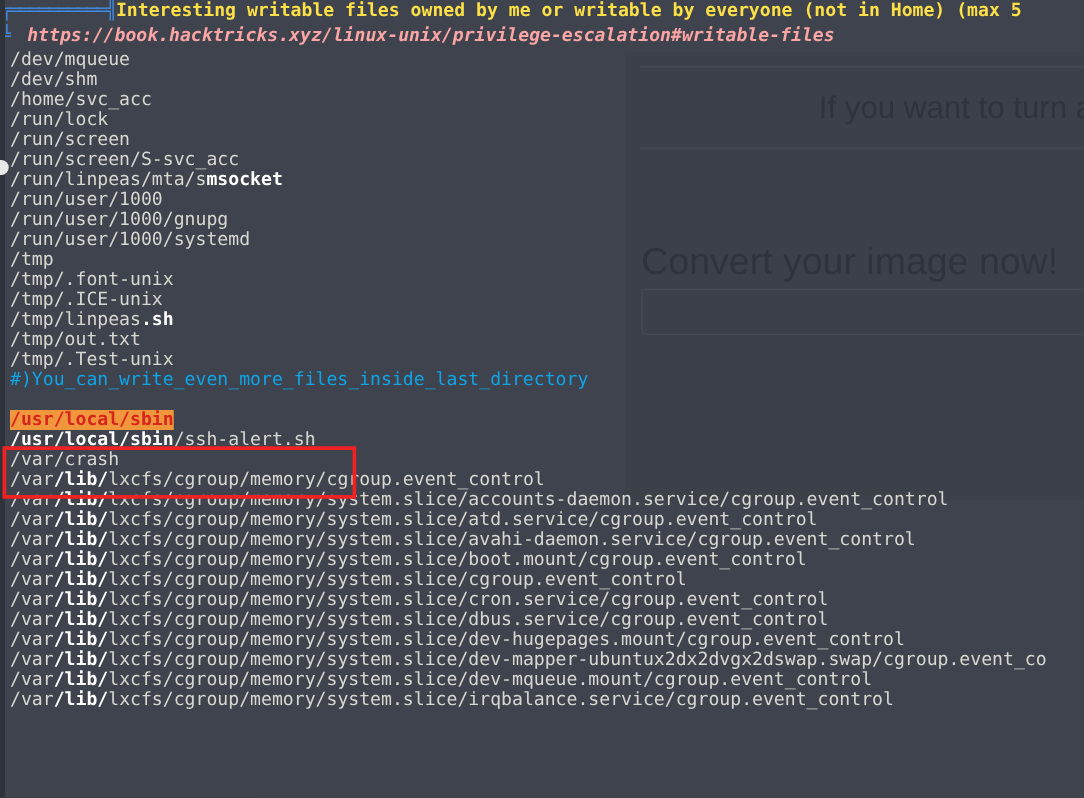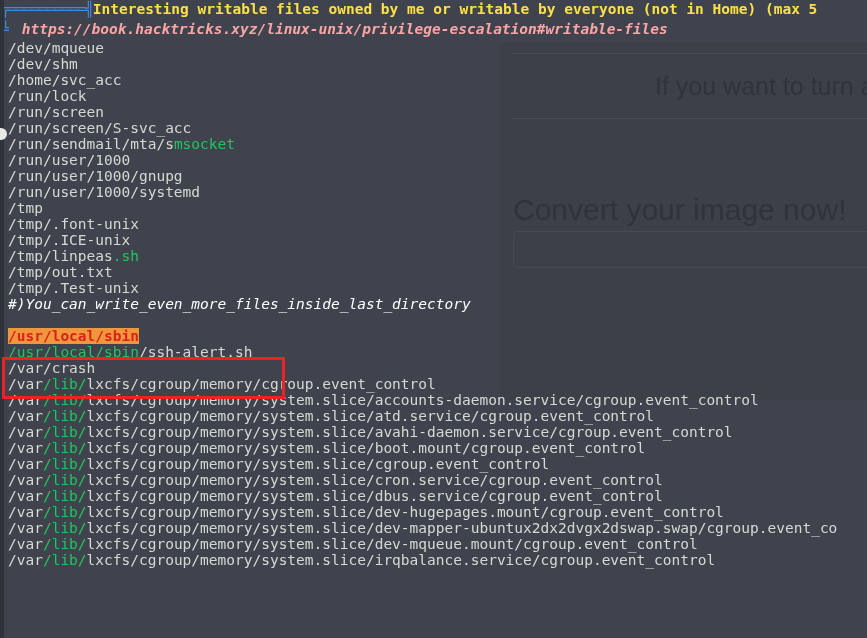--- a/index.html
+++ b/index.html
@@ -127,23 +127,23 @@
     color: #d8d8d2;
     padding-left: 8px;
   }
   .line.hdr { height: 19px; line-height: 19px; padding-left: 0; }
   .line.url { height: 21px; line-height: 21px; padding-left: 0; }
 
   .boxchar { color: #3f8ae0; font-weight: bold; letter-spacing: -1px; }
   .hdr-title { color: #fde047; font-weight: bold; }
   .url-text { color: #fca5a5; font-style: italic; font-weight: bold; padding-left: 14px; }
 
-  .red { color: #22c55e; font-weight: normal; }
+  .red { color: #ffffff; font-weight: bold; }
   .white { color: #d8d8d2; }
-  .italic-note { color: #ffffff; font-style: italic; }
+  .italic-note { color: #0ea5e9; }
   .hl { background: #f0963c; color: #d8241c; font-weight: bold; }
 
   
   #alert-box {
     position: absolute;
     left: 2px;
     top: 357px;
     width: 283px;
     height: 42px;
     border: 3px solid #ee2222;
@@ -173,21 +173,21 @@
     <div class="line hdr"><span class="boxchar">╔══════════╣</span><span class="hdr-title">Interesting writable files owned by me or writable by everyone (not in Home) (max 5</span></div>
     <div class="line url"><span class="boxchar">╚</span><span class="url-text">https://book.hacktricks.xyz/linux-unix/privilege-escalation#writable-files</span></div>
 
     <div id="file-lines">
         <div class="line"><span class="white">/dev/mqueue</span></div>
         <div class="line"><span class="white">/dev/shm</span></div>
         <div class="line"><span class="white">/home/svc_acc</span></div>
         <div class="line"><span class="white">/run/lock</span></div>
         <div class="line"><span class="white">/run/screen</span></div>
         <div class="line"><span class="white">/run/screen/S-svc_acc</span></div>
-        <div class="line"><span class="white">/run/sendmail/mta/s</span><span class="red">msocket</span></div>
+        <div class="line"><span class="white">/run/linpeas/mta/s</span><span class="red">msocket</span></div>
         <div class="line"><span class="white">/run/user/1000</span></div>
         <div class="line"><span class="white">/run/user/1000/gnupg</span></div>
         <div class="line"><span class="white">/run/user/1000/systemd</span></div>
         <div class="line"><span class="white">/tmp</span></div>
         <div class="line"><span class="white">/tmp/.font-unix</span></div>
         <div class="line"><span class="white">/tmp/.ICE-unix</span></div>
         <div class="line"><span class="white">/tmp/linpeas</span><span class="red">.sh</span></div>
         <div class="line"><span class="white">/tmp/out.txt</span></div>
         <div class="line"><span class="white">/tmp/.Test-unix</span></div>
         <div class="line"><span class="italic-note">#)You_can_write_even_more_files_inside_last_directory</span></div>

